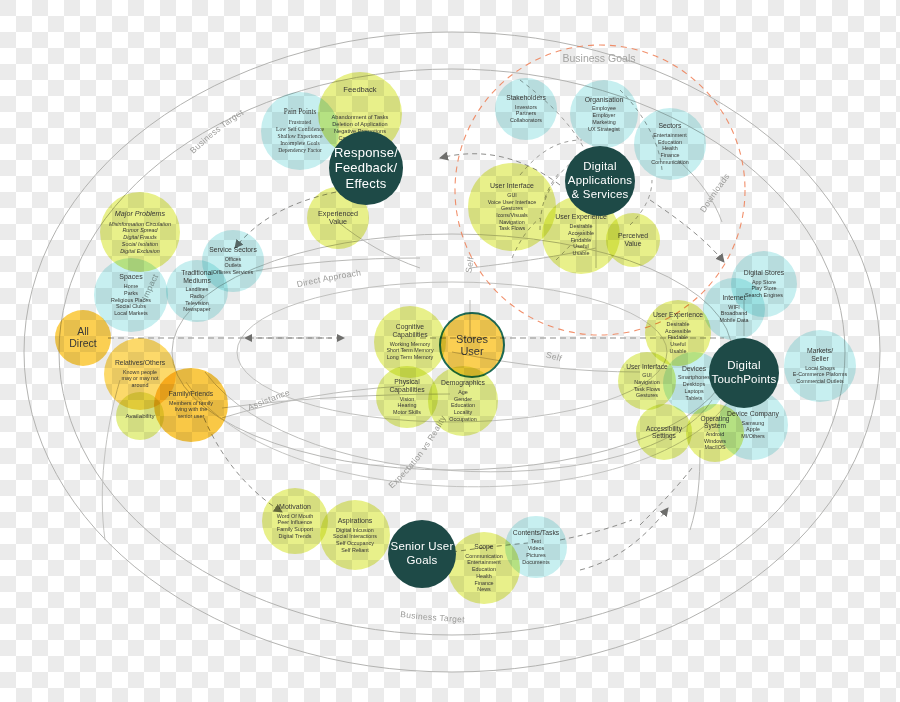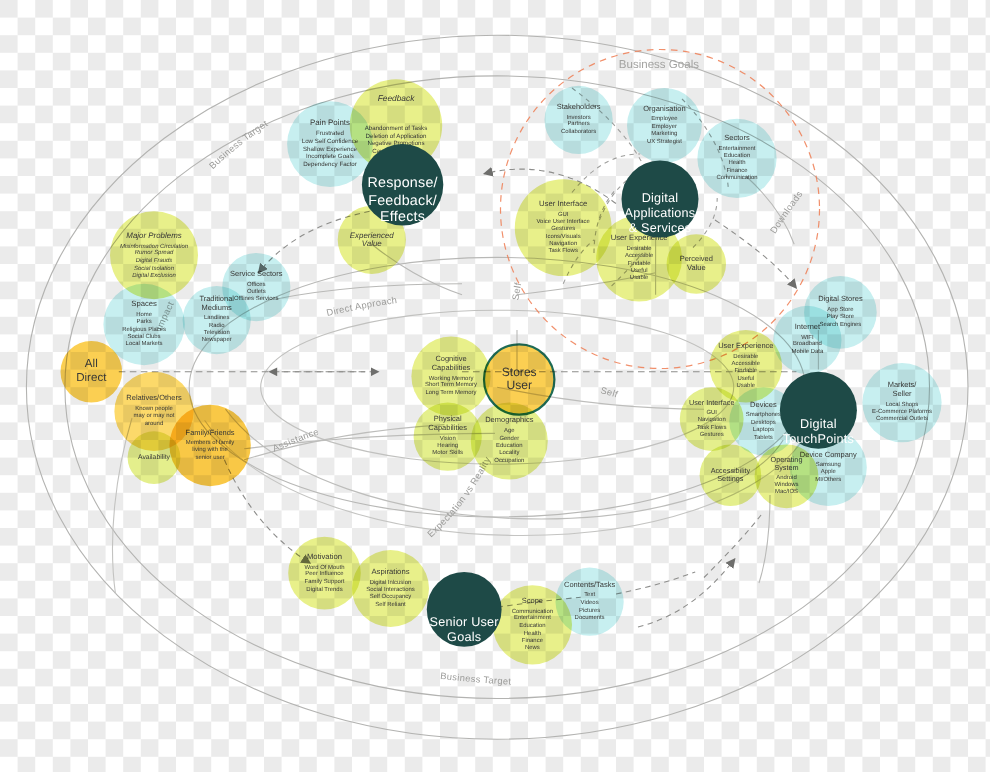--- a/index.html
+++ b/index.html
@@ -24,21 +24,21 @@
   
   .c-cyan{background:#c7eff0;}
   .c-lime{background:#e8f08a;}
   .c-lime2{background:#e4ef8c;}
   .c-yellow{background:#fbcf52;}
   .c-yellow2{background:#fcd96a;}
   .c-amber{background:#f9c846;}
   .c-teal{background:#1e4a47;color:#ffffff;mix-blend-mode:normal;}
   .c-teal .ttl{color:#fff;}
 
-  .hub{box-shadow:none;justify-content:flex-end;}
+  .hub{box-shadow:none;}
   .hub .ttl{font-size:13px;line-height:1.2;letter-spacing:.2px;}
 
   .t-dark{color:#3a3a38;}
   .lbl-path{fill:#9b9b99;font-size:8.5px;letter-spacing:.3px;}
   .bg-goal-lbl{fill:#a3a3a1;font-size:10.5px;}
 
   .su-ring{border:2px solid #1e6b55;}
   .cursor{position:absolute;width:0;height:0;}
 </style>
 </head>
@@ -143,35 +143,35 @@
     <text class="lbl-path">
       <textPath href="#p-dl" startOffset="12%">Downloads</textPath>
     </text>
     <text class="lbl-path">
       <textPath href="#p-bt-bot" startOffset="28%">Business Target</textPath>
     </text>
 
     <text class="bg-goal-lbl" x="599" y="62" text-anchor="middle">Business Goals</text>
   </svg>
 
-  <div class="bub c-cyan t-dark" style="left:261px;top:92px;width:78px;height:78px;">
+  <div class="bub c-cyan t-dark" style="left:261px;top:92px;width:78px;height:78px;font-family:Liberation Serif, serif;">
     <div class="ttl" style="font-size:7.2px;margin-bottom:3px;">Pain Points</div>
     <div class="lst" style="font-size:5.6px;">
       Frustrated<br>Low Self Confidence<br>Shallow Experience<br>Incomplete Goals<br>Dependency Factor
     </div>
   </div>
 
   <div class="bub c-lime t-dark" style="left:318px;top:72px;width:84px;height:84px;">
-    <div class="ttl" style="font-size:7.6px;margin-bottom:20px;font-style:italic;">Feedback</div>
+    <div class="ttl" style="font-size:7.6px;margin-bottom:20px;">Feedback</div>
     <div class="lst" style="font-size:5.6px;">
       Abandonment of Tasks<br>Deletion of Application<br>Negative Promotions<br>Cautious Clicking
     </div>
   </div>
 
-  <div class="bub c-lime t-dark" style="left:307px;top:187px;width:62px;height:62px;font-style:italic;">
+  <div class="bub c-lime t-dark" style="left:307px;top:187px;width:62px;height:62px;">
     <div class="ttl" style="font-size:7.2px;white-space:pre-line;">Experienced
 Value</div>
   </div>
 
   <div class="bub c-teal hub" style="left:329px;top:131px;width:74px;height:74px;">
     <div class="ttl" style="white-space:pre-line;">Response/
 Feedback/
 Effects</div>
   </div>
 

